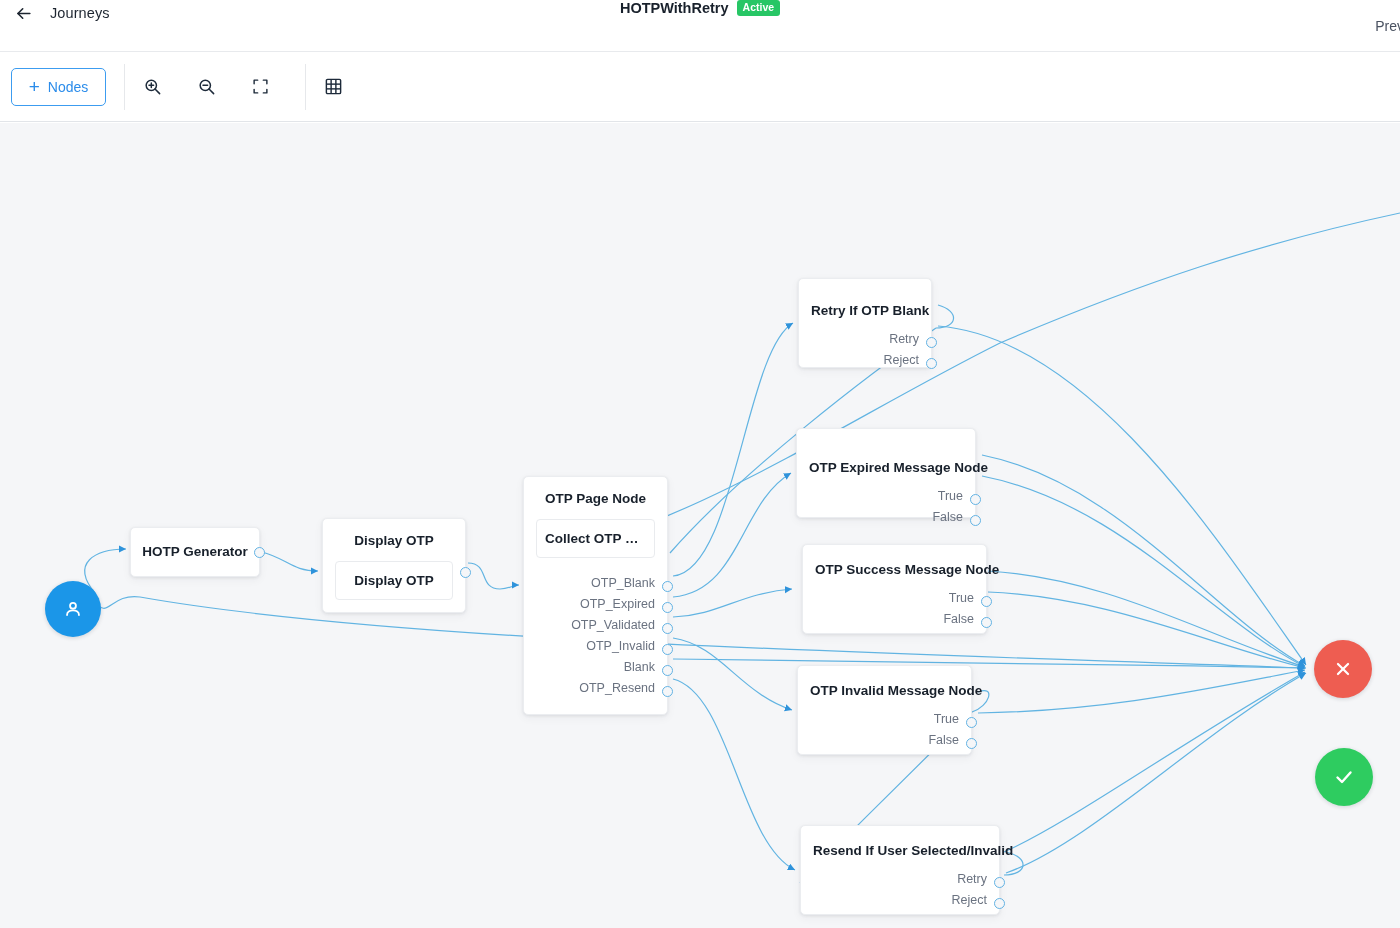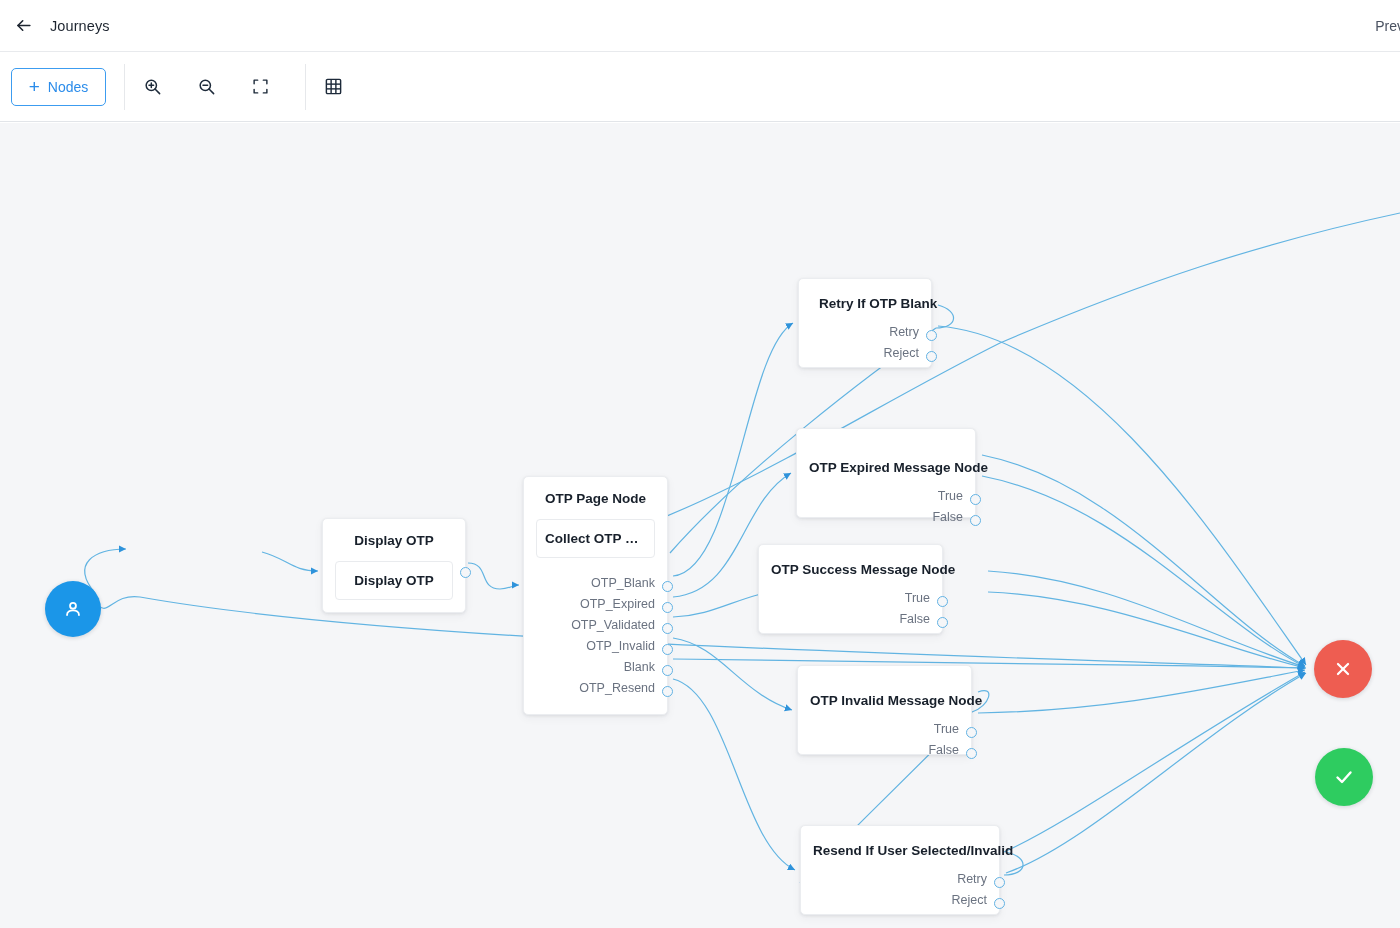--- a/index.html
+++ b/index.html
@@ -13,21 +13,21 @@
     -webkit-font-smoothing: antialiased;
   }
   #app { position: relative; width: 1400px; height: 928px; }
 
   
   .header {
     position: absolute; top: 0; left: 0;
     width: 1400px; height: 52px;
     background: #ffffff;
     border-bottom: 1px solid #e8eaed;
-    display: flex; align-items: center;
+    display: flex; align-items: flex-start;
   }
   .header-left {
     display: flex; align-items: center; gap: 14px;
     padding-left: 10px; flex: 0 0 auto;
   }
   .back-arrow {
     width: 26px; height: 26px;
     display: flex; align-items: center; justify-content: center;
     cursor: pointer;
   }
@@ -162,20 +162,24 @@
     <div class="header-left">
       <div class="back-arrow">
         <svg width="19" height="19" viewBox="0 0 24 24" fill="none" stroke="#1d2530" stroke-width="2" stroke-linecap="round" stroke-linejoin="round">
           <line x1="20" y1="12" x2="5" y2="12"></line>
           <polyline points="11 18 5 12 11 6"></polyline>
         </svg>
       </div>
       <div class="journeys-label">Journeys</div>
     </div>
 
+    <div class="header-center">
+      <div class="journey-title">HOTPWithRetry</div>
+      <div class="status-badge">Active</div>
+    </div>
 
     <div class="header-right">
       <div class="preview-btn">Prev</div>
     </div>
   </div>
 
   <div class="toolbar">
     <div class="nodes-btn">
       <span class="plus">+</span>
       <span>Nodes</span>
@@ -279,20 +283,24 @@
       </g>
     </svg>
 
     <div class="circle-node" style="left:45px; top:458px; width:56px; height:56px; background:#1b96e8;">
       <svg width="22" height="22" viewBox="0 0 24 24" fill="none" stroke="#ffffff" stroke-width="2" stroke-linecap="round" stroke-linejoin="round">
         <circle cx="12" cy="8.5" r="3.2"></circle>
         <path d="M5.5 18.5c0-3.1 2.9-5 6.5-5s6.5 1.9 6.5 5"></path>
       </svg>
     </div>
 
+    <div class="node simple" style="left:130px; top:404px; width:130px; height:50px;">
+      <div class="node-title">HOTP Generator</div>
+      <div class="out-dot-single"></div>
+    </div>
 
     <div class="node" style="left:322px; top:395px; width:144px;">
       <div class="node-title">Display OTP</div>
       <div class="subnode">Display OTP</div>
       <div class="out-dot-single" style="top:53px;"></div>
     </div>
 
     <div class="node" style="left:523px; top:353px; width:145px;">
       <div class="node-title">OTP Page Node</div>
       <div class="subnode">Collect OTP and…</div>
@@ -318,21 +326,21 @@
           <span class="port-dot"></span>
         </div>
         <div class="port-row">
           <span class="port-label">OTP_Resend</span>
           <span class="port-dot"></span>
         </div>
       </div>
     </div>
 
     <div class="node" style="left:798px; top:155px; width:134px; height:90px;">
-      <div class="node-title" style="padding-top:17px;margin-left:8px;">Retry If OTP Blank</div>
+      <div class="node-title" style="padding-top:24px;">Retry If OTP Blank</div>
       <div class="ports" style="padding-top:14px;">
         <div class="port-row">
           <span class="port-label">Retry</span>
           <span class="port-dot"></span>
         </div>
         <div class="port-row">
           <span class="port-label">Reject</span>
           <span class="port-dot"></span>
         </div>
       </div>
@@ -345,36 +353,36 @@
           <span class="port-label">True</span>
           <span class="port-dot"></span>
         </div>
         <div class="port-row">
           <span class="port-label">False</span>
           <span class="port-dot"></span>
         </div>
       </div>
     </div>
 
-    <div class="node" style="left:758px; top:421px; width:185px; height:90px;">
+    <div class="node" style="left:802px; top:421px; width:185px; height:90px;">
       <div class="node-title" style="padding-top:17px;">OTP Success Message Node</div>
       <div class="ports" style="padding-top:14px;">
         <div class="port-row">
           <span class="port-label">True</span>
           <span class="port-dot"></span>
         </div>
         <div class="port-row">
           <span class="port-label">False</span>
           <span class="port-dot"></span>
         </div>
       </div>
     </div>
 
     <div class="node" style="left:797px; top:542px; width:175px; height:90px;">
-      <div class="node-title" style="padding-top:27px;">OTP Invalid Message Node</div>
+      <div class="node-title" style="padding-top:17px;">OTP Invalid Message Node</div>
       <div class="ports" style="padding-top:14px;">
         <div class="port-row">
           <span class="port-label">True</span>
           <span class="port-dot"></span>
         </div>
         <div class="port-row">
           <span class="port-label">False</span>
           <span class="port-dot"></span>
         </div>
       </div>

